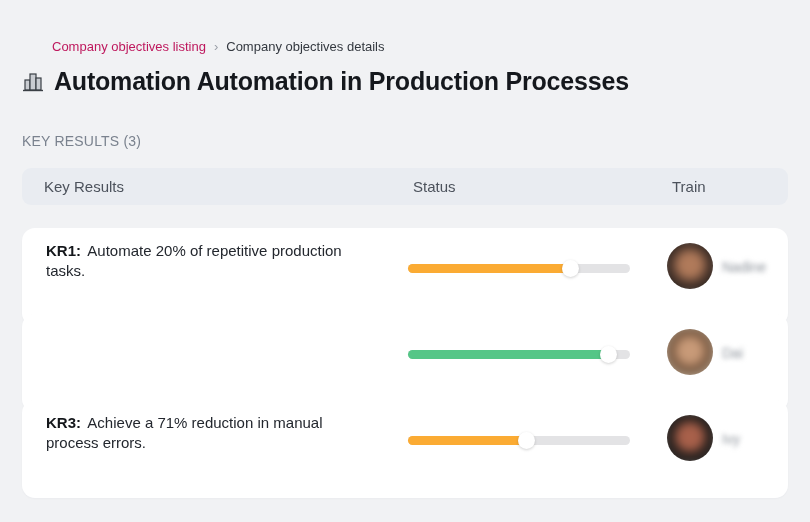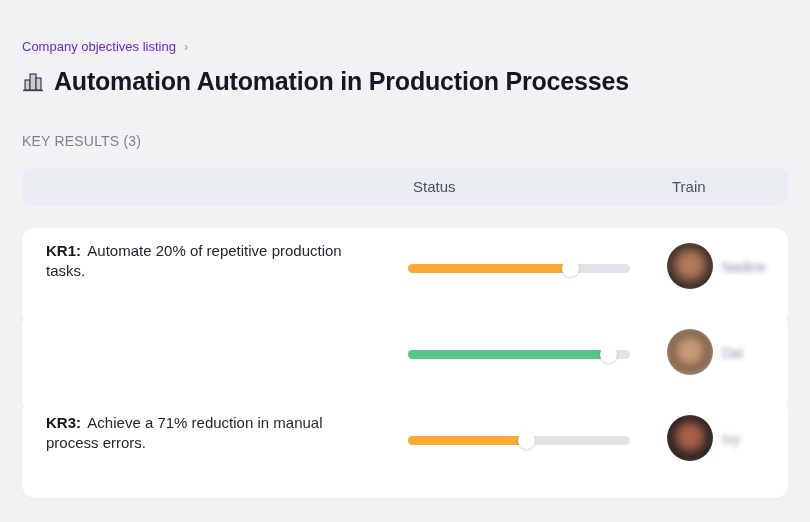--- a/index.html
+++ b/index.html
@@ -11,21 +11,21 @@
     color: #23272e;
     overflow: hidden;
   }
 
   
   .breadcrumb {
     position: absolute; left: 22px; top: 39px;
     display: flex; align-items: center; gap: 8px;
     font-size: 13px;
   }
-  .crumb-muted { color: #6d28d9; }
+  .crumb-muted { color: #be185d; margin-left: 30px; }
   .crumb-sep { color: #9a9fa7; font-size: 13px; }
   .crumb-current { color: #33383f; font-weight: 500; }
 
   
   .title-row {
     position: absolute; left: 22px; top: 67px;
     display: flex; align-items: center; gap: 10px;
   }
   .title-icon { width: 22px; height: 24px; display: flex; align-items: flex-end; }
   .page-title {
@@ -104,39 +104,41 @@
     font-size: 14px; color: #8d939b;
     filter: blur(2.6px);
   }
 </style>
 </head>
 <body>
 
 <nav class="breadcrumb">
   <span class="crumb-muted">Company objectives listing</span>
   <span class="crumb-sep">›</span>
+  <span class="crumb-current">Company objectives details</span>
 </nav>
 
 <div class="title-row">
   <span class="title-icon">
     <svg width="22" height="24" viewBox="0 0 22 24">
       <g stroke="#3a3f45" stroke-width="1.2" fill="#c9ccd1">
         <rect x="3" y="10" width="5" height="10"></rect>
         <rect x="8" y="4" width="6" height="16"></rect>
         <rect x="14" y="8" width="5" height="12"></rect>
       </g>
       <line x1="1" y1="20.5" x2="21" y2="20.5" stroke="#3a3f45" stroke-width="1.4"></line>
     </svg>
   </span>
   <h1 class="page-title">Automation Automation in Production Processes</h1>
 </div>
 
 <div class="section-label">KEY RESULTS (3)</div>
 
 <div class="table-header">
+  <span class="col col-kr">Key Results</span>
   <span class="col col-status">Status</span>
   <span class="col col-owner">Train</span>
 </div>
 
 <div class="row-card row-0">
   <p class="kr-text">
     <span class="kr-label">KR1:</span>
     <span>Automate 20% of repetitive production tasks.</span>
   </p>
   <div class="progress-track">

